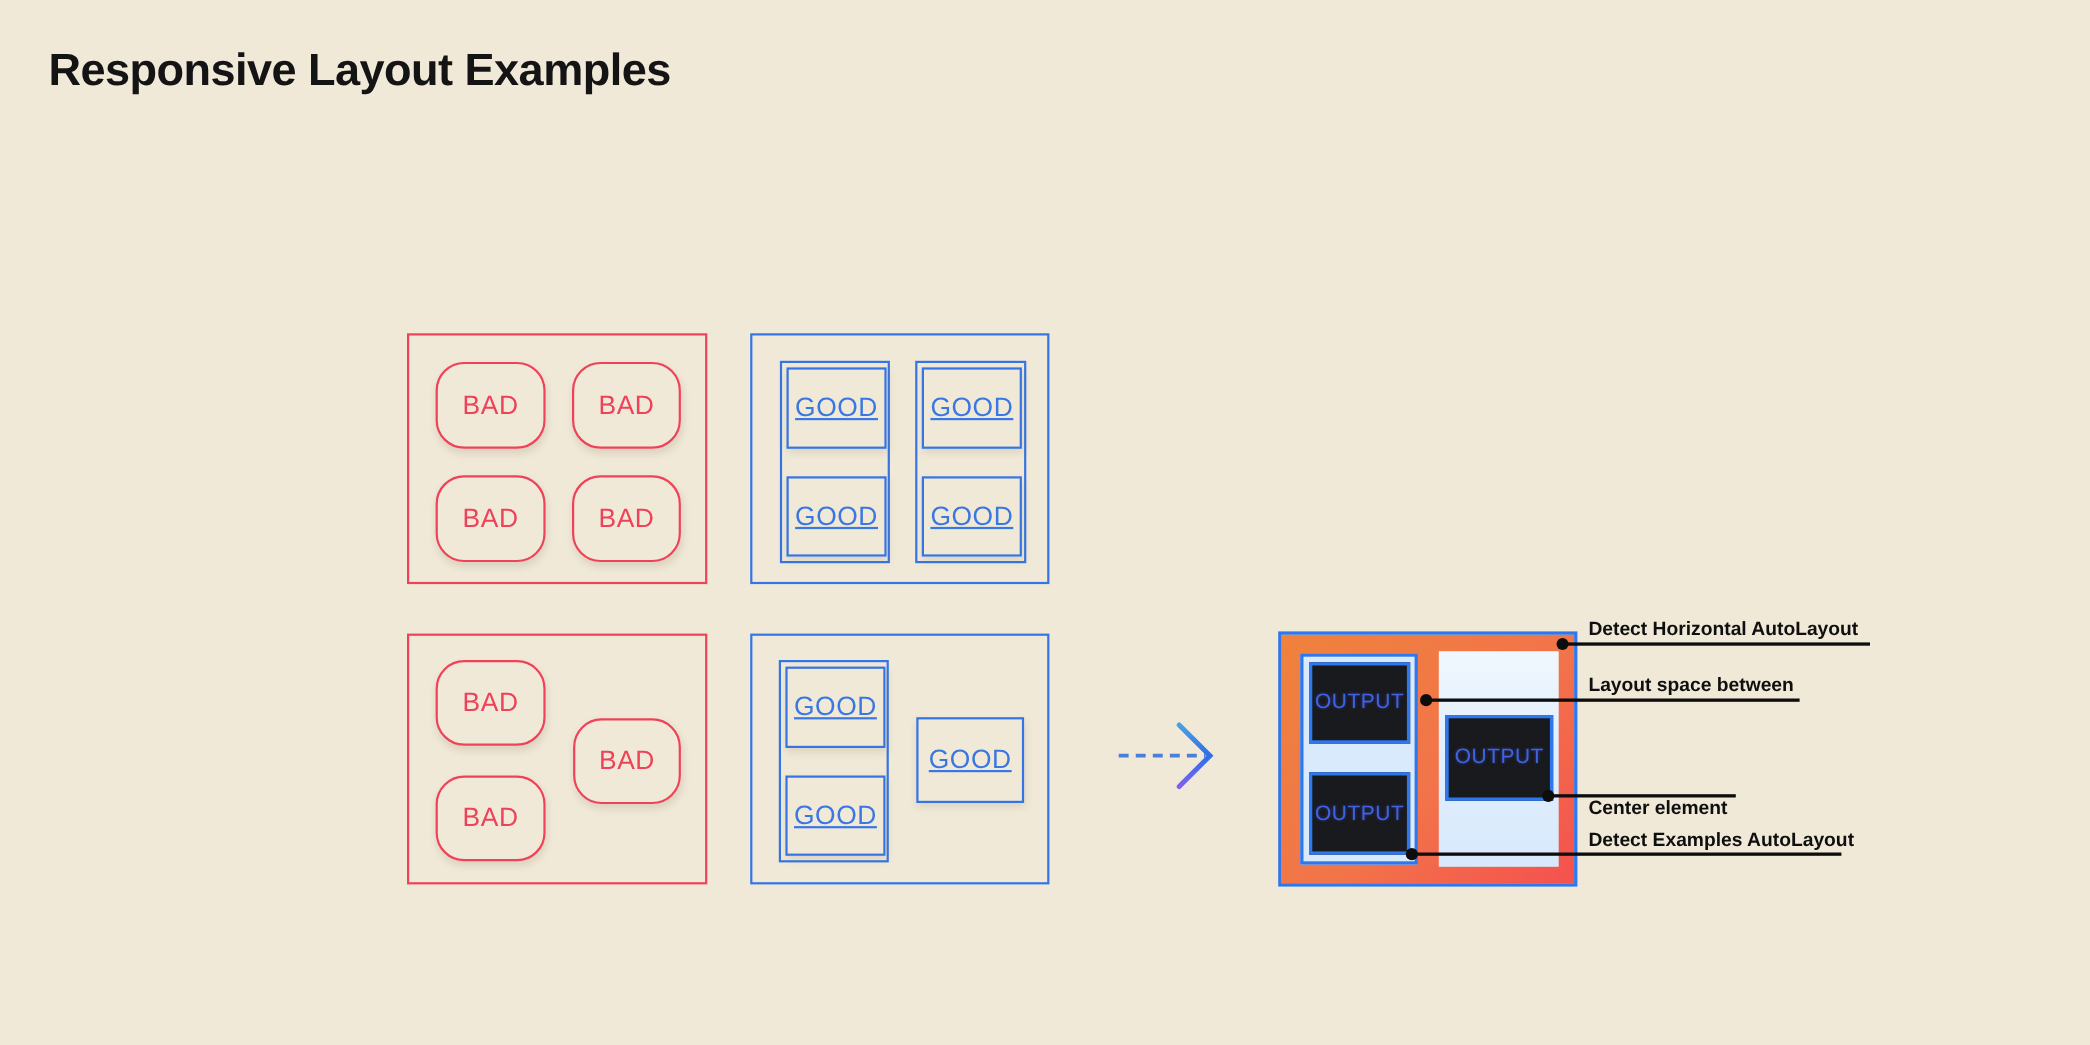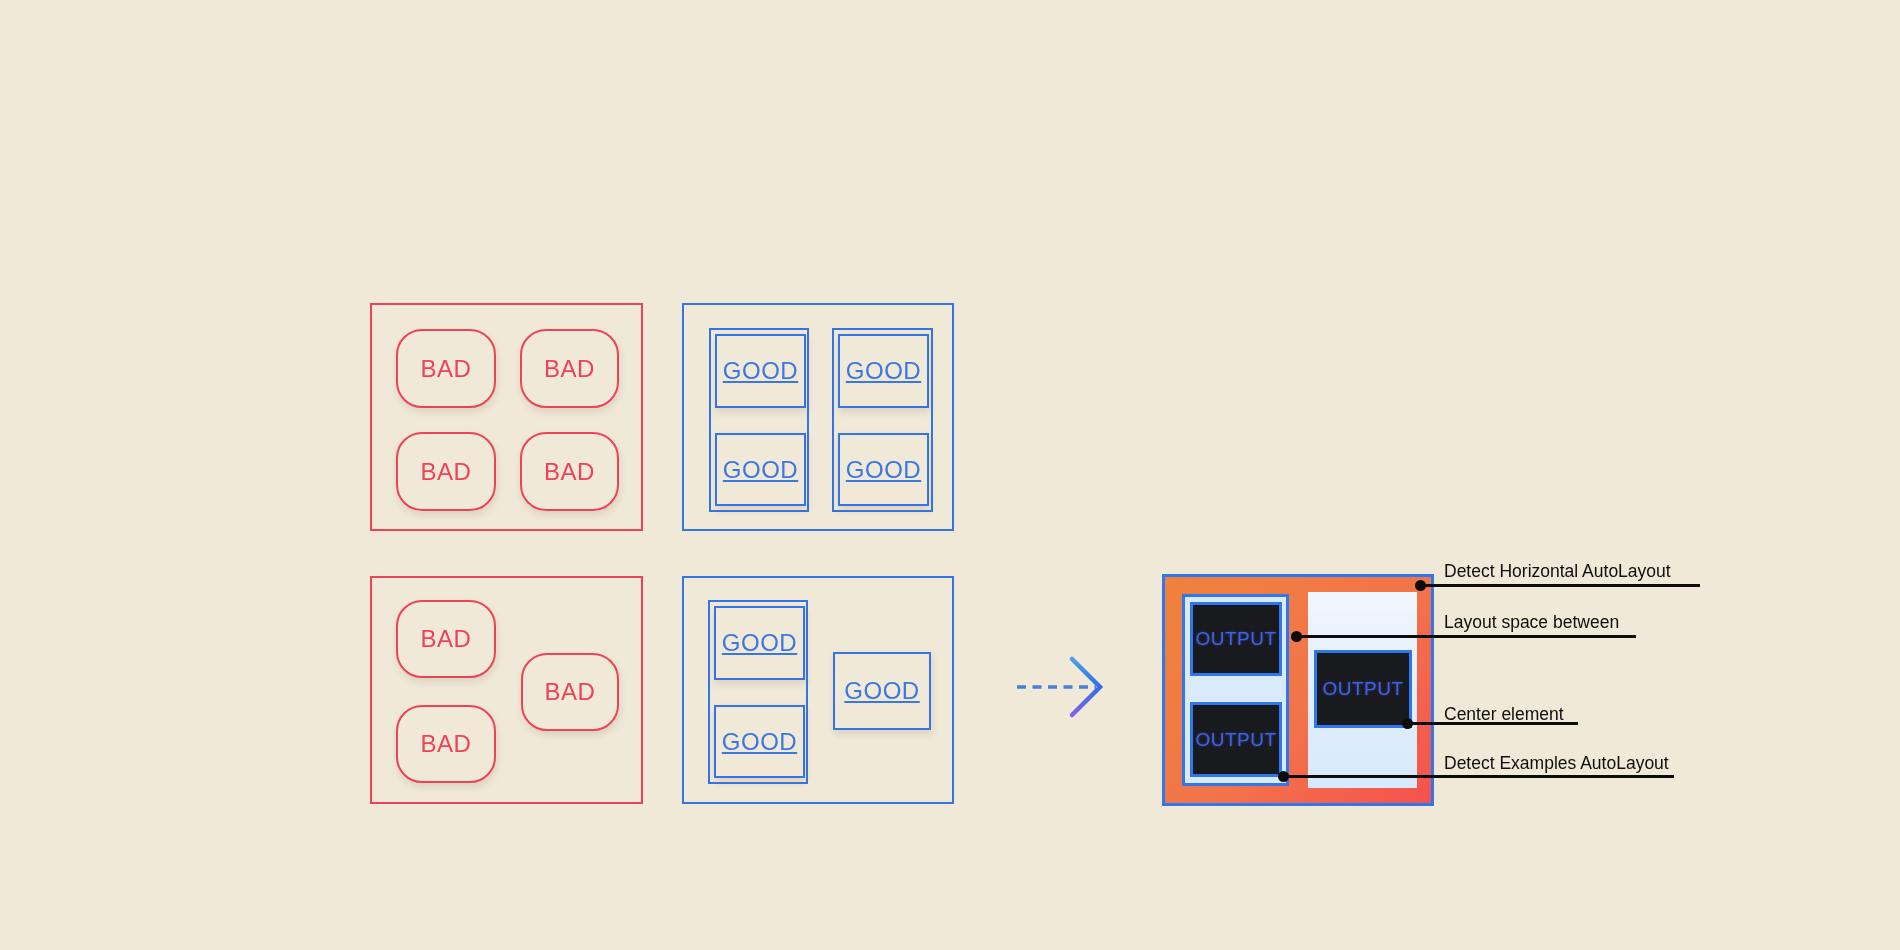--- a/index.html
+++ b/index.html
@@ -37,27 +37,28 @@
     border:3px solid #2e77ec;background:#d9eafc;}
   .panel-right{position:absolute;left:143px;top:15px;width:109px;height:196px;
     background:linear-gradient(180deg,#f0f7fe 0%,#e2effd 45%,#d7e9fc 100%);}
   .output-box{position:absolute;box-sizing:border-box;border:3px solid #2e77ec;background:#191a1d;
     display:flex;align-items:center;justify-content:center;color:#3e63e0;font-size:19px;
     letter-spacing:0.5px;text-shadow:0 0 3px rgba(70,80,230,0.55);}
 
   
   .ann-line{position:absolute;height:3px;background:#0d0d0d;}
   .ann-dot{position:absolute;width:11px;height:11px;border-radius:50%;background:#0d0d0d;}
-  .ann-label{position:absolute;font-size:17.5px;font-weight:400;color:#0f0f0f;white-space:nowrap;}
+  .ann-label{position:absolute;font-size:17.5px;font-weight:700;color:#0f0f0f;white-space:nowrap;}
 </style>
 </head>
 <body>
 
 <div class="stage">
 
+  <h1 class="page-title">Responsive Layout Examples</h1>
 
   <div class="frame red" style="left:370px;top:303px;width:273px;height:228px;">
     <div class="cell red" style="left:24px;top:24px;width:100px;height:79px;">BAD</div>
     <div class="cell red" style="left:148px;top:24px;width:99px;height:79px;">BAD</div>
     <div class="cell red" style="left:24px;top:127px;width:100px;height:79px;">BAD</div>
     <div class="cell red" style="left:148px;top:127px;width:99px;height:79px;">BAD</div>
   </div>
 
   <div class="frame blue" style="left:682px;top:303px;width:272px;height:228px;">
     <div class="group" style="left:25px;top:23px;width:100px;height:184px;">
@@ -113,21 +114,21 @@
     <span class="ann-label" style="left:1444px;top:561px;">Detect Horizontal AutoLayout</span>
   </div>
   <div>
     <span class="ann-dot" style="left:1291px;top:631px;"></span>
     <span class="ann-line" style="left:1296px;top:635px;width:340px;"></span>
     <span class="ann-label" style="left:1444px;top:612px;">Layout space between</span>
   </div>
   <div>
     <span class="ann-dot" style="left:1402px;top:718px;"></span>
     <span class="ann-line" style="left:1407px;top:722px;width:171px;"></span>
-    <span class="ann-label" style="left:1444px;top:704px;">Center element</span>
+    <span class="ann-label" style="left:1444px;top:724px;">Center element</span>
   </div>
   <div>
     <span class="ann-dot" style="left:1278px;top:771px;"></span>
     <span class="ann-line" style="left:1283px;top:775px;width:391px;"></span>
     <span class="ann-label" style="left:1444px;top:753px;">Detect Examples AutoLayout</span>
   </div>
 
 </div>
 
 </body></html>

